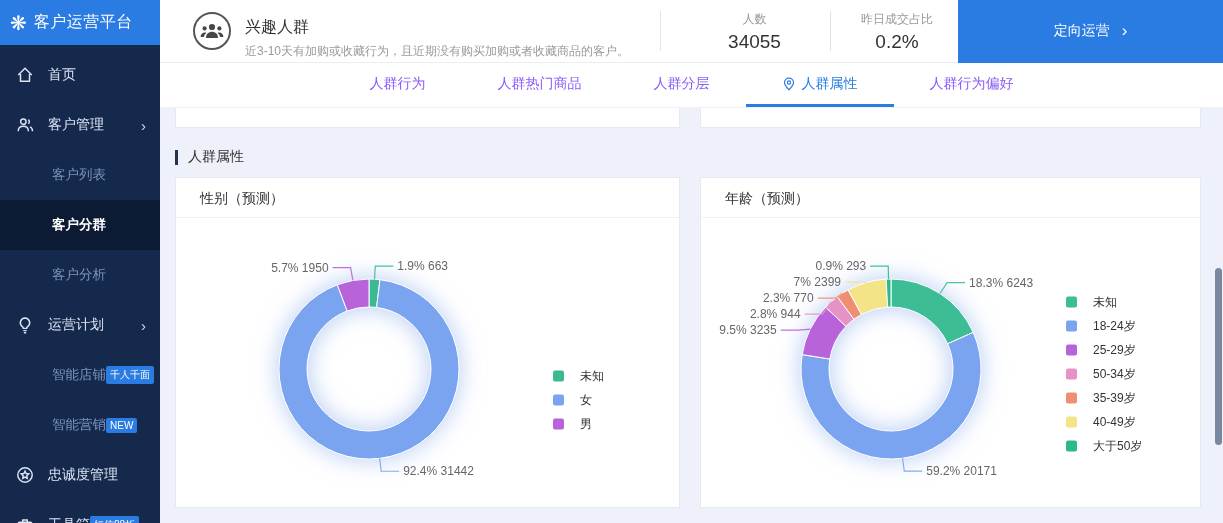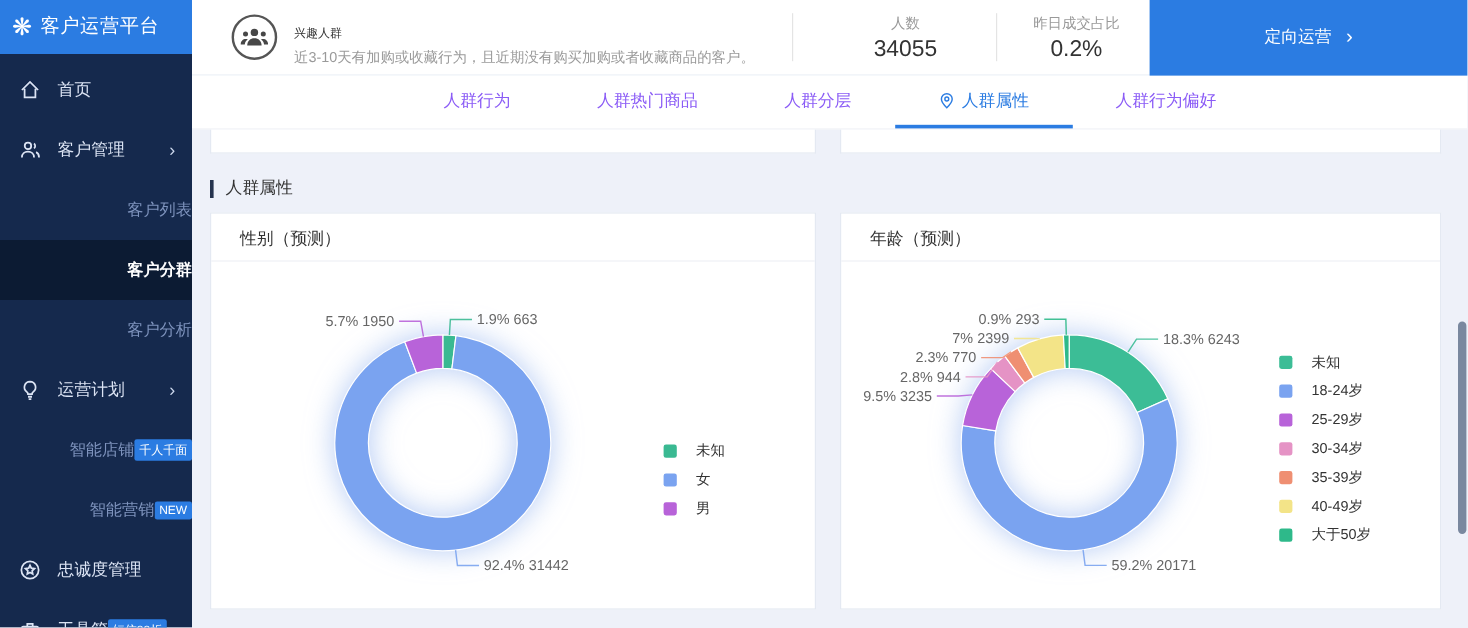--- a/index.html
+++ b/index.html
@@ -6,34 +6,34 @@
   html,body { width:1223px; height:523px; overflow:hidden; }
   body { position:relative; background:#eef1f9; font-family:"Liberation Sans","DejaVu Sans",sans-serif; }
 
   
   .sidebar { position:absolute; left:0; top:0; width:160px; height:100%; background:#15294d; z-index:5; }
   .logo-bar { height:45px; background:#2b7ce2; display:flex; align-items:center; padding-left:10px; gap:7px; color:#fff; }
   .logo-glyph { font-size:20px; line-height:1; }
   .logo-title { font-size:16px; letter-spacing:0.5px; }
   .nav { padding-top:5px; }
   .nav-item { height:50px; display:flex; align-items:center; padding-left:16px; font-size:14px; color:#dce4f4; position:relative; cursor:pointer; }
-  .nav-item.sub { padding-left:52px; color:#7e93bd; font-size:13.5px;justify-content:flex-end; }
+  .nav-item.sub { padding-left:52px; color:#7e93bd; font-size:13.5px; }
   .nav-item.active { background:#0c1b33; color:#fff; font-weight:bold; }
   .nicon { width:19px; margin-right:13px; display:flex; align-items:center; }
   .nicon svg { width:18px; height:18px; stroke:#dce4f4; fill:none; stroke-width:1.3; }
   .chev { position:absolute; right:14px; font-size:15px; color:#cdd8ec; }
   .nav-badge { margin-left:0; background:#2b7ce2; color:#fff; font-size:10px; padding:2px 4px; border-radius:2px; white-space:nowrap; }
 
   
   .main { position:absolute; left:160px; top:0; right:0; bottom:0; }
 
   .hdr { height:63px; background:#fff; display:flex; align-items:center; border-bottom:1px solid #e9eef6; }
   .avatar { width:38px; height:38px; min-width:38px; border-radius:50%; border:2px solid #555; margin-left:33px; display:flex; align-items:center; justify-content:center; }
   .titles { margin-left:14px; width:415px; }
-  .group-name { font-size:10px; color:#333; margin-bottom:4px;margin-top:16px; }
+  .group-name { font-size:16px; color:#333; margin-bottom:4px;margin-top:16px; }
   .group-desc { font-size:12px; color:#9a9a9a; line-height:1.55; }
   .stat { border-left:1px solid #e4e4e4; padding-left:18px; height:40px;text-align:center; }
   .stat1 { width:170px; } .stat2 { width:115px; }
   .stat .slabel { font-size:12px; color:#999; margin-bottom:3px; }
   .stat .svalue { font-size:19px; color:#333; }
   .action-btn { margin-left:auto; width:265px; height:63px; background:#2b7ce2; color:#fff; font-size:14px; border:none; display:flex; align-items:center; justify-content:center; gap:12px; cursor:pointer; font-family:inherit; }
   .action-btn .bchev { font-size:17px; }
 
   .tabbar { height:45px; background:#fff; display:flex; justify-content:center; border-bottom:1px solid #eef1f6; }
   .tab { display:flex; align-items:center; gap:6px; padding:0 36px; font-size:14px; color:#8b5cf6; cursor:pointer; border-bottom:3px solid transparent; }
@@ -279,21 +279,21 @@
             <div class="legend-row">
               <span class="legend-swatch" style="background:#7aa3f0"></span>
               <span>18-24岁</span>
             </div>
             <div class="legend-row">
               <span class="legend-swatch" style="background:#b863d9"></span>
               <span>25-29岁</span>
             </div>
             <div class="legend-row">
               <span class="legend-swatch" style="background:#e593c5"></span>
-              <span>30-34岁</span>
+              <span>50-34岁</span>
             </div>
             <div class="legend-row">
               <span class="legend-swatch" style="background:#ef8f72"></span>
               <span>35-39岁</span>
             </div>
             <div class="legend-row">
               <span class="legend-swatch" style="background:#f3e488"></span>
               <span>40-49岁</span>
             </div>
             <div class="legend-row">

